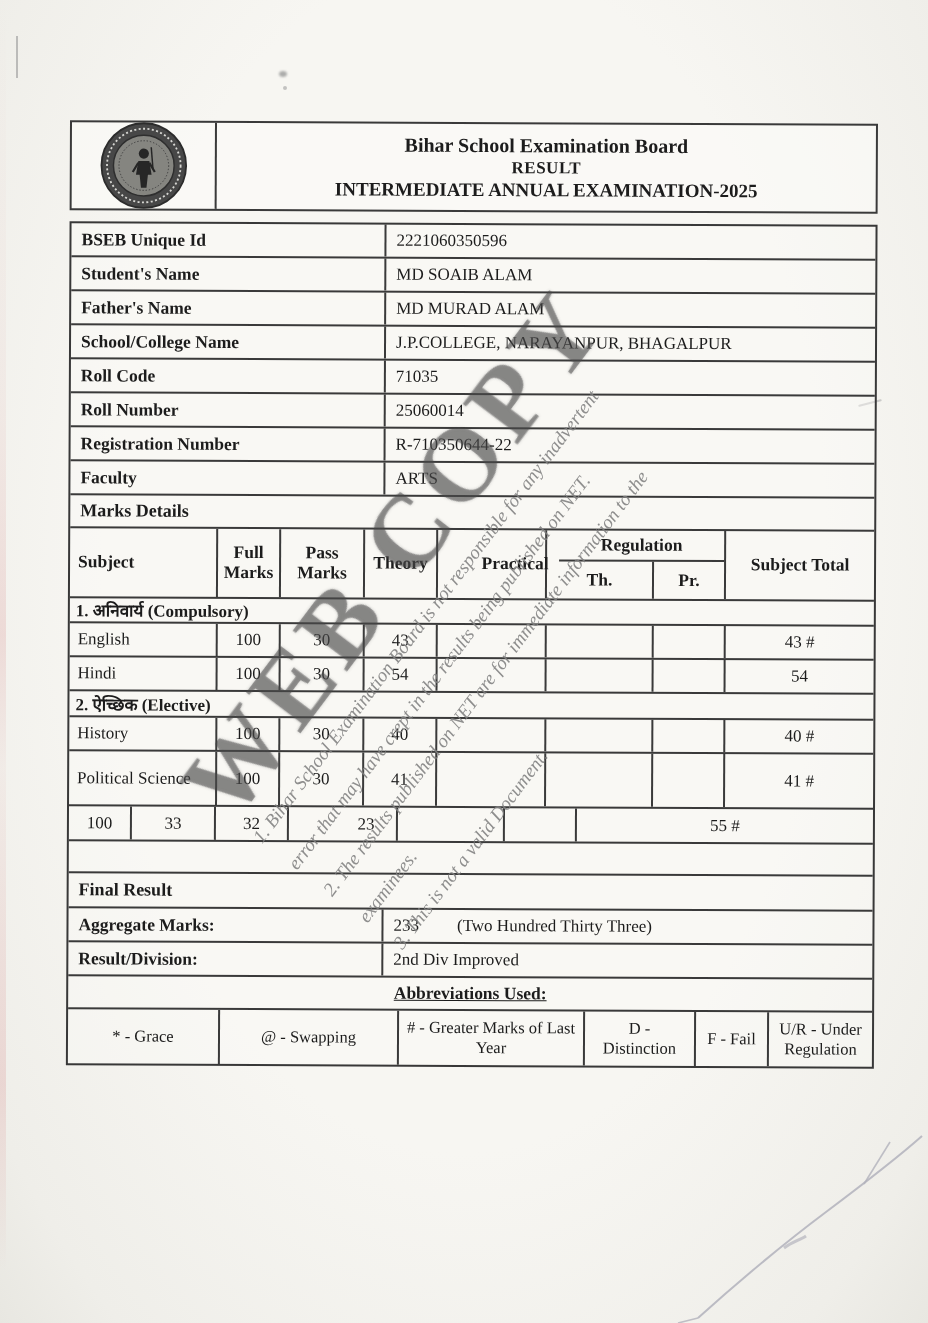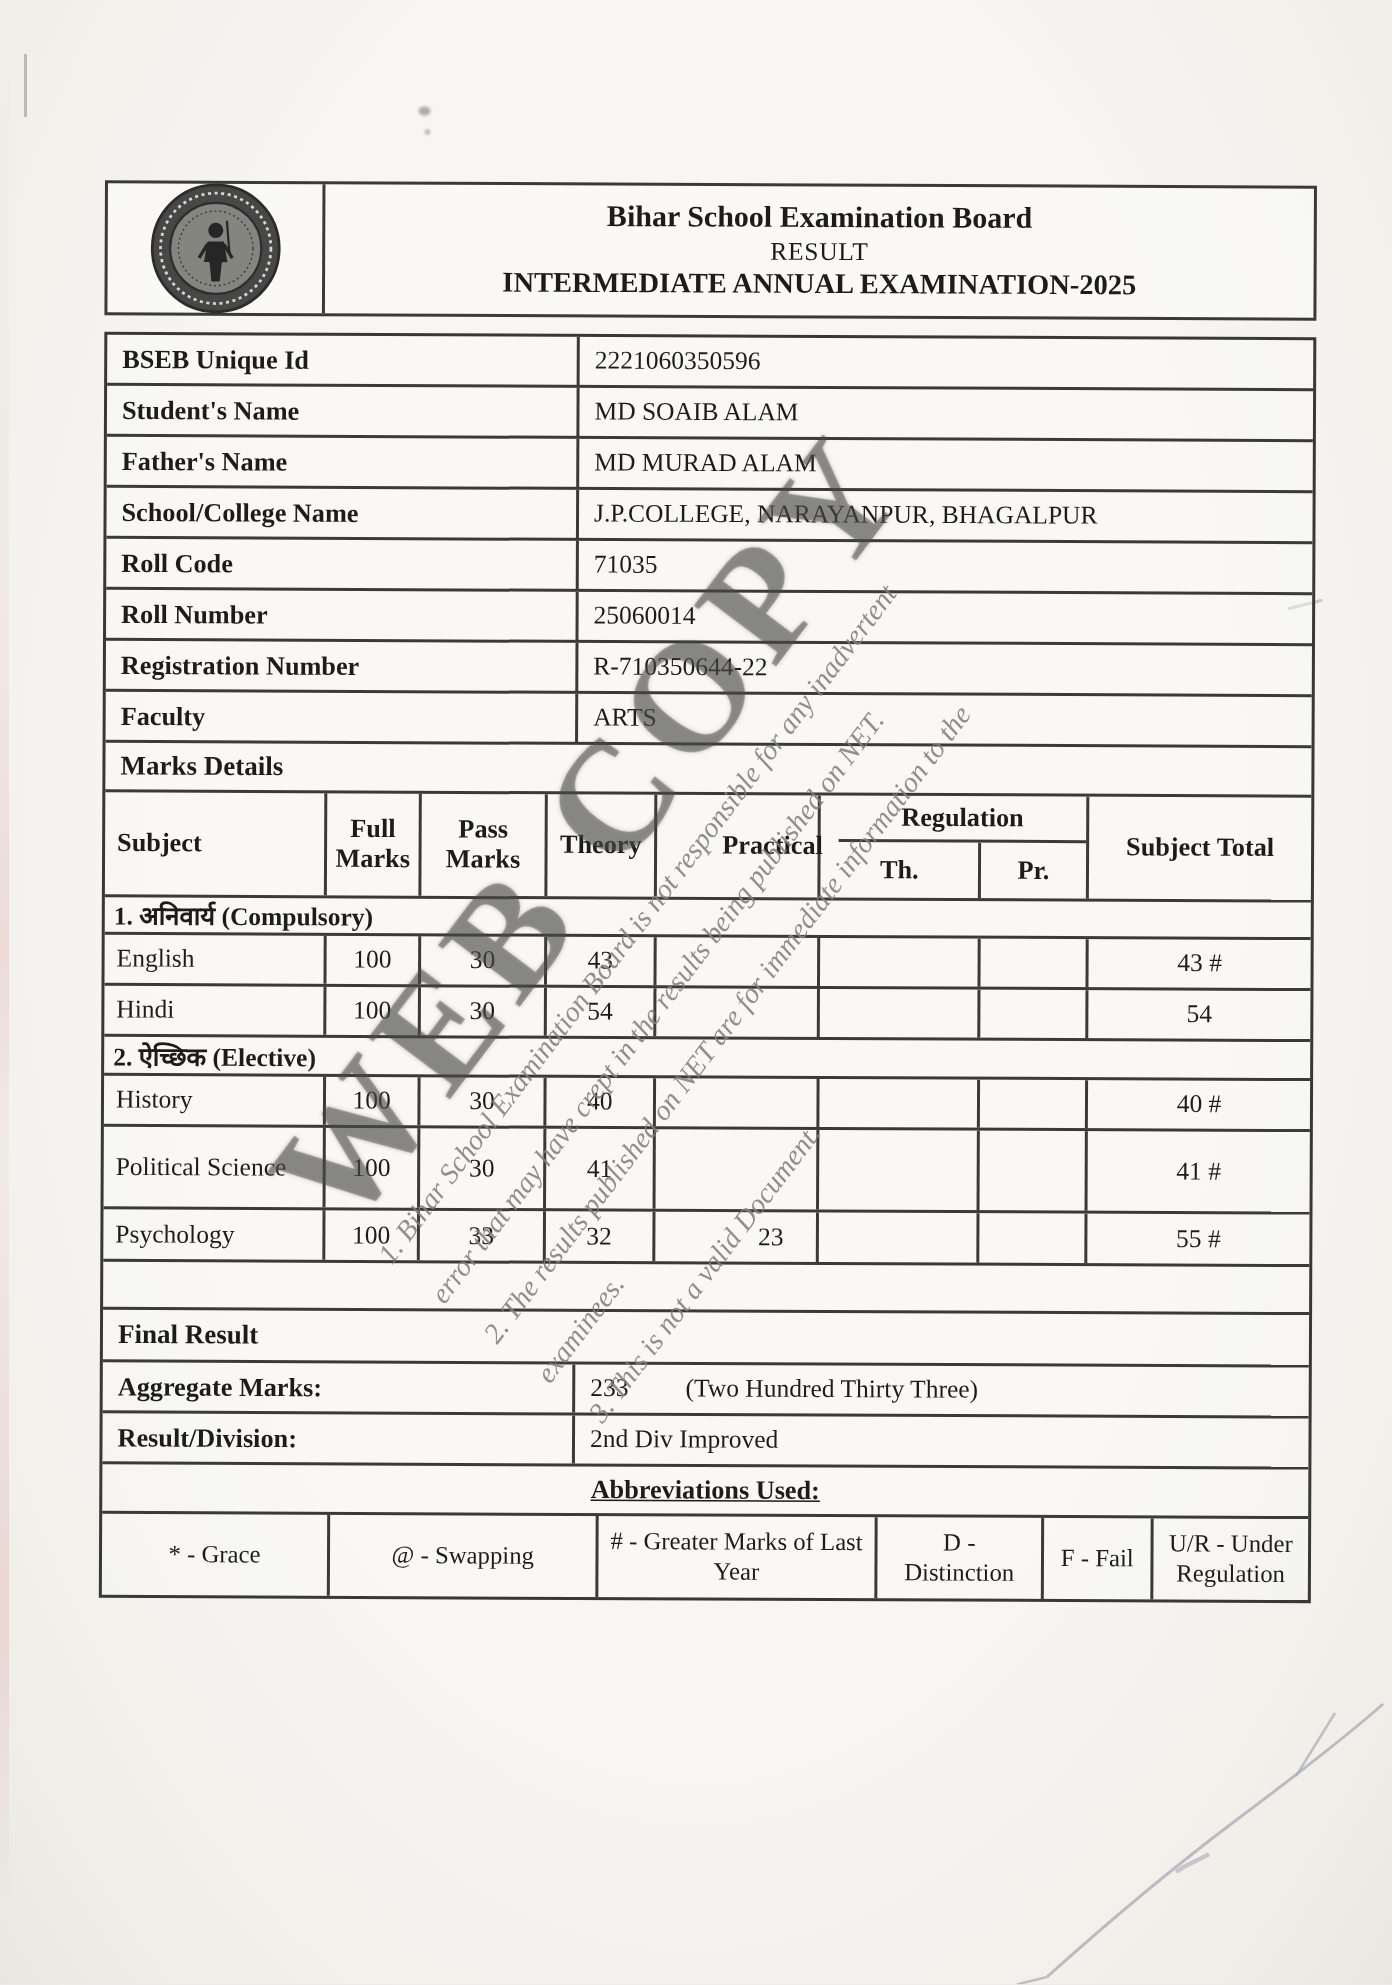--- a/index.html
+++ b/index.html
@@ -25,21 +25,21 @@
   .side-stroke { position:absolute; left:858px; top:402px; width:24px; height:2px; background:#b5b5b5;
     transform:rotate(-14deg); opacity:.65; border-radius:2px; }
   .scratch { position:absolute; left:664px; top:1110px; pointer-events:none; }
   
   .doc { position:absolute; left:70px; top:122px; width:808px; z-index:1;
     transform:rotate(.25deg); transform-origin:50% 0; }
   .hdr-box { display:flex; border:2.5px solid #3a3a3a; height:90px; background:rgba(252,251,248,.6); }
   .logo-cell { width:145px; border-right:2px solid #3a3a3a; display:flex; align-items:center; justify-content:center; }
   .title-cell { flex:1; display:flex; flex-direction:column; align-items:center; justify-content:center; gap:1px; }
   .t1 { font-weight:700; font-size:20px; }
-  .t2 { font-weight:400; font-size:17px; letter-spacing:.5px; }
+  .t2 { font-weight:700; font-size:17px; letter-spacing:.5px; }
   .t3 { font-weight:700; font-size:19px; }
   .gap { height:11px; }
   .tbl { border:2.5px solid #383838; background:rgba(252,251,248,.35); }
   .row { display:flex; border-bottom:2px solid #3a3a3a; }
   .row:last-child { border-bottom:none; }
   .cell { display:flex; align-items:center; }
   .c-label { width:315px; border-right:2px solid #3a3a3a; font-weight:700; font-size:17.5px; padding-left:10px; }
   .c-value { flex:1; font-size:17px; padding-left:10px; }
   .h34 { height:34px; }
   
@@ -221,21 +221,20 @@
         <div class="mcell mc1 subj-left">Political Science</div>
         <div class="mcell mc2">100</div>
         <div class="mcell mc3">30</div>
         <div class="mcell mc4">41</div>
         <div class="mcell mc5"></div>
         <div class="mcell mc6"></div>
         <div class="mcell mc7"></div>
         <div class="mcell mc8 last">41 #</div>
       </div>
       <div class="mrow h35">
-        <div class="mcell mc1 subj-left">Psychology</div>
         <div class="mcell mc2">100</div>
         <div class="mcell mc3">33</div>
         <div class="mcell mc4">32</div>
         <div class="mcell mc5">23</div>
         <div class="mcell mc6"></div>
         <div class="mcell mc7"></div>
         <div class="mcell mc8 last">55 #</div>
       </div>
 
       <div class="empty-band"></div>

